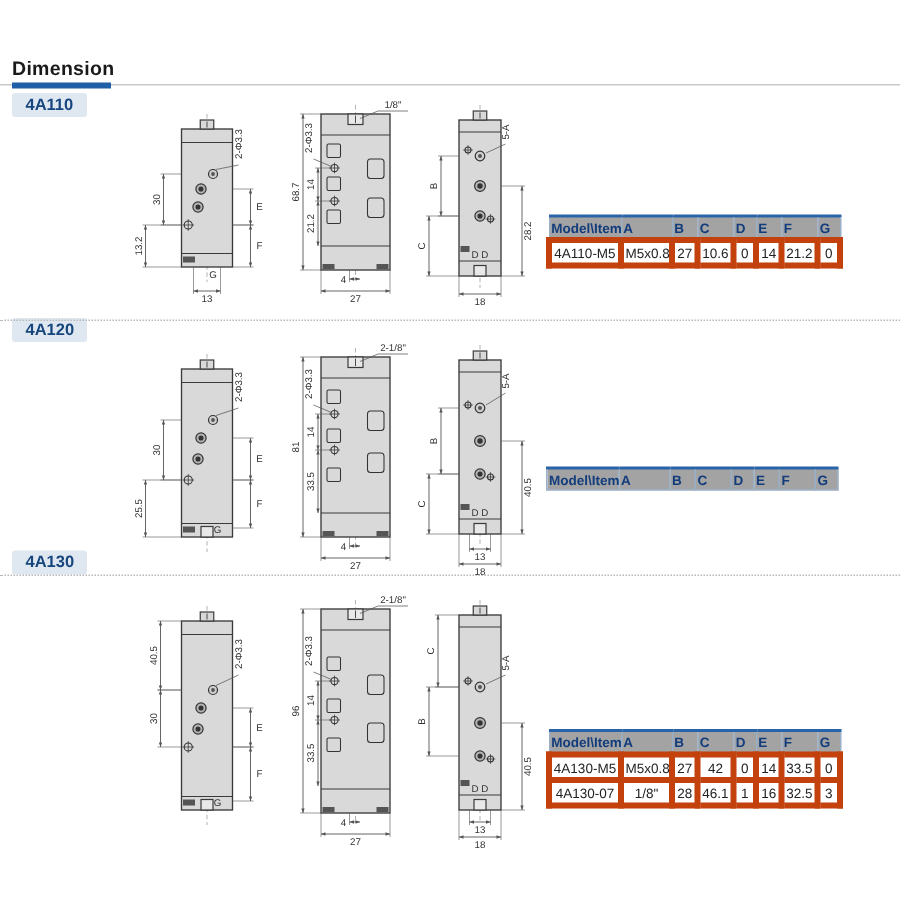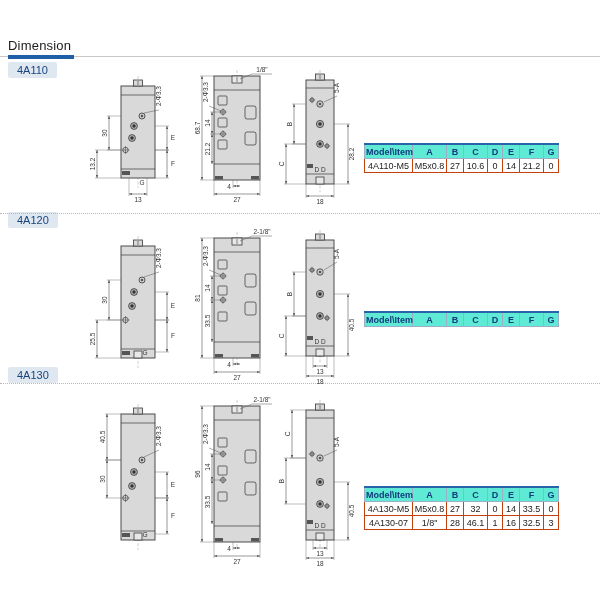--- a/index.html
+++ b/index.html
@@ -1,28 +1,28 @@
 <!DOCTYPE html>
 <html><head>
 <meta charset="utf-8">
 <style>
   *{margin:0;padding:0;box-sizing:border-box}
   html,body{width:600px;height:600px}
   body{background:#fff;font-family:"Liberation Sans",sans-serif;position:relative;overflow:hidden}
   .page{position:absolute;left:0;top:0;width:600px;height:600px;background:#fff}
-  .title{position:absolute;left:8px;top:38px;font-size:13px;font-weight:normal;color:#1a1a1a;letter-spacing:.2px}
+  .title{position:absolute;left:8px;top:38px;font-size:13px;font-weight:bold;color:#1a1a1a;letter-spacing:.2px}
   .title-rule{position:absolute;left:0;top:56px;width:600px;border-top:1px solid #c9c9c9}
   .title-accent{position:absolute;left:8px;top:55px;width:66px;height:4px;background:#1f5fa8}
   .section-sep{position:absolute;left:0;width:600px;border-top:1px dotted #b8b8b8}
-  .chip{position:absolute;background:#dfe8f1;color:#17457e;font-weight:normal;font-size:11px;padding:2px 9px;border-radius:2px}
+  .chip{position:absolute;background:#dfe8f1;color:#17457e;font-weight:bold;font-size:11px;padding:2px 9px;border-radius:2px}
   svg{position:absolute;overflow:visible}
   svg text{font-family:"Liberation Sans",sans-serif;font-size:6.5px;fill:#333}
   table.spec{position:absolute;border-collapse:collapse;font-size:9px;color:#222;width:194px;table-layout:fixed;background:#fff}
-  table.spec th{background:#5eead4;color:#123c7c;font-weight:bold;border:1px solid #9ab0c8;border-top:2px solid #2a64a8;padding:1.5px 1px;text-align:center}
-  table.spec td{border:1px solid #c2410c;padding:1.5px 1px;text-align:center}
+  table.spec th{background:#a3a3a3;color:#123c7c;font-weight:bold;border:1px solid #9ab0c8;border-top:2px solid #2a64a8;padding:1.5px 1px;text-align:left}
+  table.spec td{border:4px solid #c2410c;padding:1.5px 1px;text-align:center}
   table.spec th:nth-child(1){width:48px}
   table.spec th:nth-child(2){width:34px}
   table.spec th:nth-child(3){width:17px}
   table.spec th:nth-child(4){width:24px}
   table.spec th:nth-child(5){width:15px}
   table.spec th:nth-child(6){width:17px}
   table.spec th:nth-child(7){width:24px}
   table.spec th:nth-child(8){width:15px}
 </style>
 </head>
@@ -558,21 +558,21 @@
           <th>E</th>
           <th>F</th>
           <th>G</th>
         </tr>
       </thead>
       <tbody>
         <tr>
           <td>4A130-M5</td>
           <td>M5x0.8</td>
           <td>27</td>
-          <td>32</td>
+          <td>42</td>
           <td>0</td>
           <td>14</td>
           <td>33.5</td>
           <td>0</td>
         </tr>
         <tr>
           <td>4A130-07</td>
           <td>1/8"</td>
           <td>28</td>
           <td>46.1</td>

